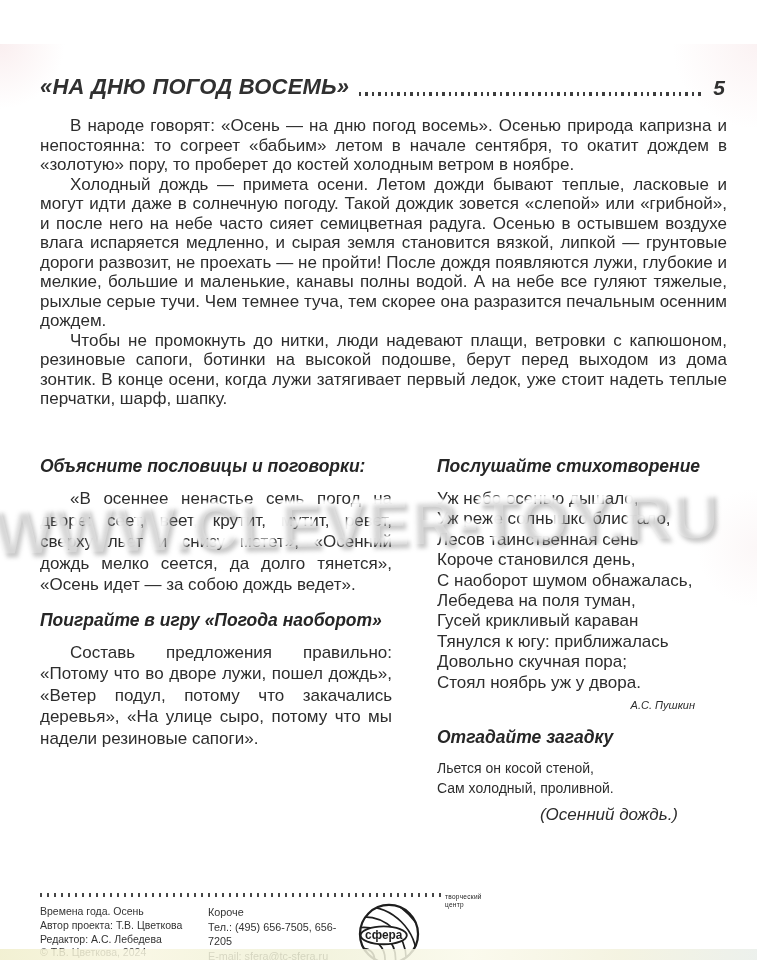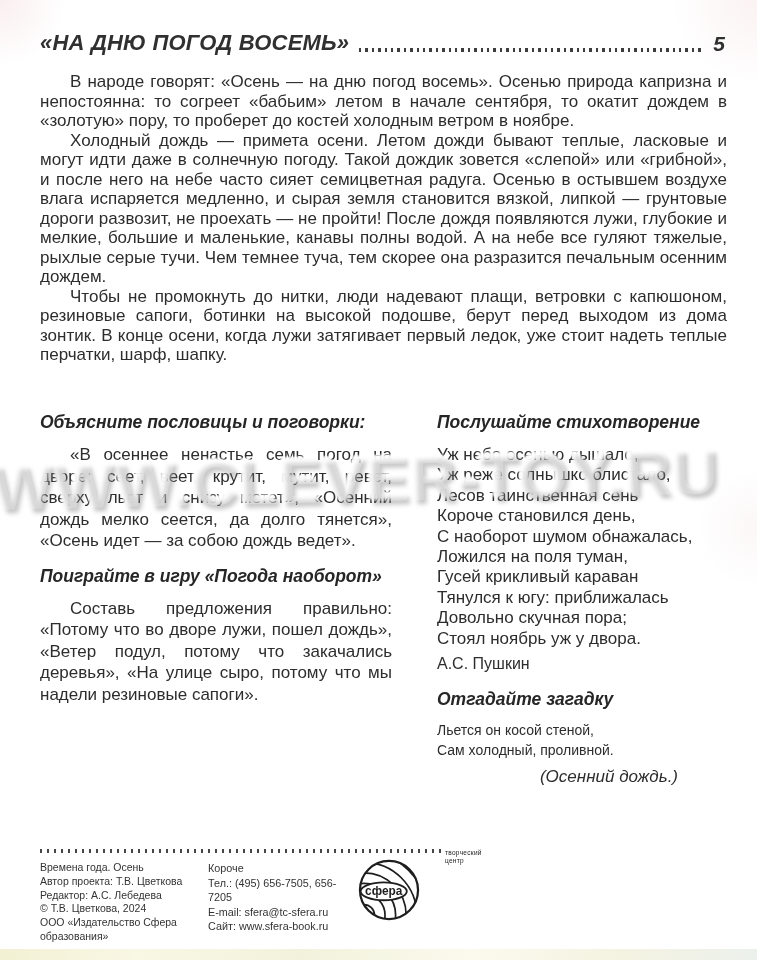--- a/index.html
+++ b/index.html
@@ -11,20 +11,21 @@
     position:relative;
     overflow:hidden;
   }
   .page{
     position:absolute;inset:0;
     background:
       radial-gradient(circle at 0% 0%, rgba(236,196,200,0.28), rgba(236,196,200,0) 65px),
       radial-gradient(circle at 100% 0%, rgba(236,196,200,0.22), rgba(236,196,200,0) 85px),
       radial-gradient(circle at 100% 55%, rgba(236,210,212,0.18), rgba(236,210,212,0) 60px),
       #ffffff;
+    margin-top: 44px;
   }
   
   .hdr{
     position:absolute;top:30px;left:40px;right:32px;
     display:flex;align-items:flex-end;
   }
   .hdr h1{
     margin:0;font-size:22px;line-height:26px;
     font-weight:bold;font-style:italic;color:#303030;
     letter-spacing:.2px;white-space:nowrap;
@@ -53,22 +54,22 @@
   }
   .col-left .sec-h{margin-bottom:11px;}
   .col-left p{
     margin:0;font-size:17px;line-height:21.5px;
     text-align:justify;text-indent:30px;color:#2d2d2d;
   }
   .col-left .sec-h.second{margin-top:13px;}
   .poem{margin-top:12px;}
   .poem-line{font-size:17px;line-height:20.4px;color:#2d2d2d;}
   .poem-author{
-    margin-top:6px;font-size:16px;color:#2d2d2d;
-    text-align:left;padding-right:38px;
+    margin-top:6px;font-size:11px;font-style:italic;color:#2d2d2d;
+    text-align:right;padding-right:38px;
   }
   .col-right .sec-h.riddle-h{margin-top:15px;margin-bottom:10px;}
   .riddle-line{font-size:14px;line-height:20.4px;color:#2d2d2d;}
   .riddle-answer{
     margin-top:6px;font-size:17px;font-style:italic;color:#2d2d2d;
     text-align:center;padding-left:48px;
   }
   
   .watermark{
     position:absolute;top:438px;left:-8px;width:775px;
@@ -125,21 +126,21 @@
   </div>
 
   <div class="col col-right">
     <h2 class="sec-h">Послушайте стихотворение</h2>
     <div class="poem">
       <div class="poem-line">Уж небо осенью дышало,</div>
       <div class="poem-line">Уж реже солнышко блистало,</div>
       <div class="poem-line">Лесов таинственная сень</div>
       <div class="poem-line">Короче становился день,</div>
       <div class="poem-line">С наоборот шумом обнажалась,</div>
-      <div class="poem-line">Ложился на поля туман,</div>
+      <div class="poem-line">Лебедева на поля туман,</div>
       <div class="poem-line">Гусей крикливый караван</div>
       <div class="poem-line">Тянулся к югу: приближалась</div>
       <div class="poem-line">Довольно скучная пора;</div>
       <div class="poem-line">Стоял ноябрь уж у двора.</div>
     </div>
     <div class="poem-author">А.С. Пушкин</div>
 
     <h2 class="sec-h riddle-h">Отгадайте загадку</h2>
     <div class="riddle-line">Льется он косой стеной,</div>
     <div class="riddle-line">Сам холодный, проливной.</div>

